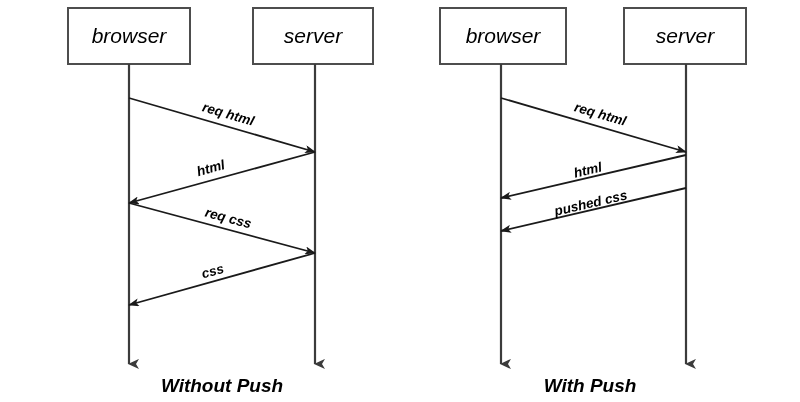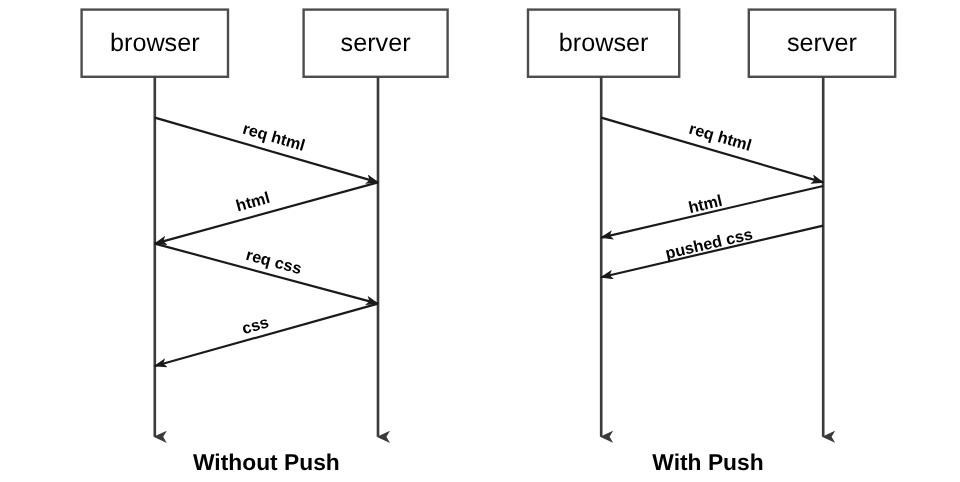--- a/index.html
+++ b/index.html
@@ -12,20 +12,21 @@
     width: 800px;
     height: 402px;
     overflow: hidden;
     font-family: "Liberation Sans", sans-serif;
     color: #000000;
   }
   #diagram-root {
     position: relative;
     width: 648px;
     height: 402px;
+    font-style: italic;
   }
   svg#sequence-svg {
     position: absolute;
     top: 0;
     left: 0;
     width: 800px;
     height: 402px;
     display: block;
   }
   .lifeline-box-rect {

